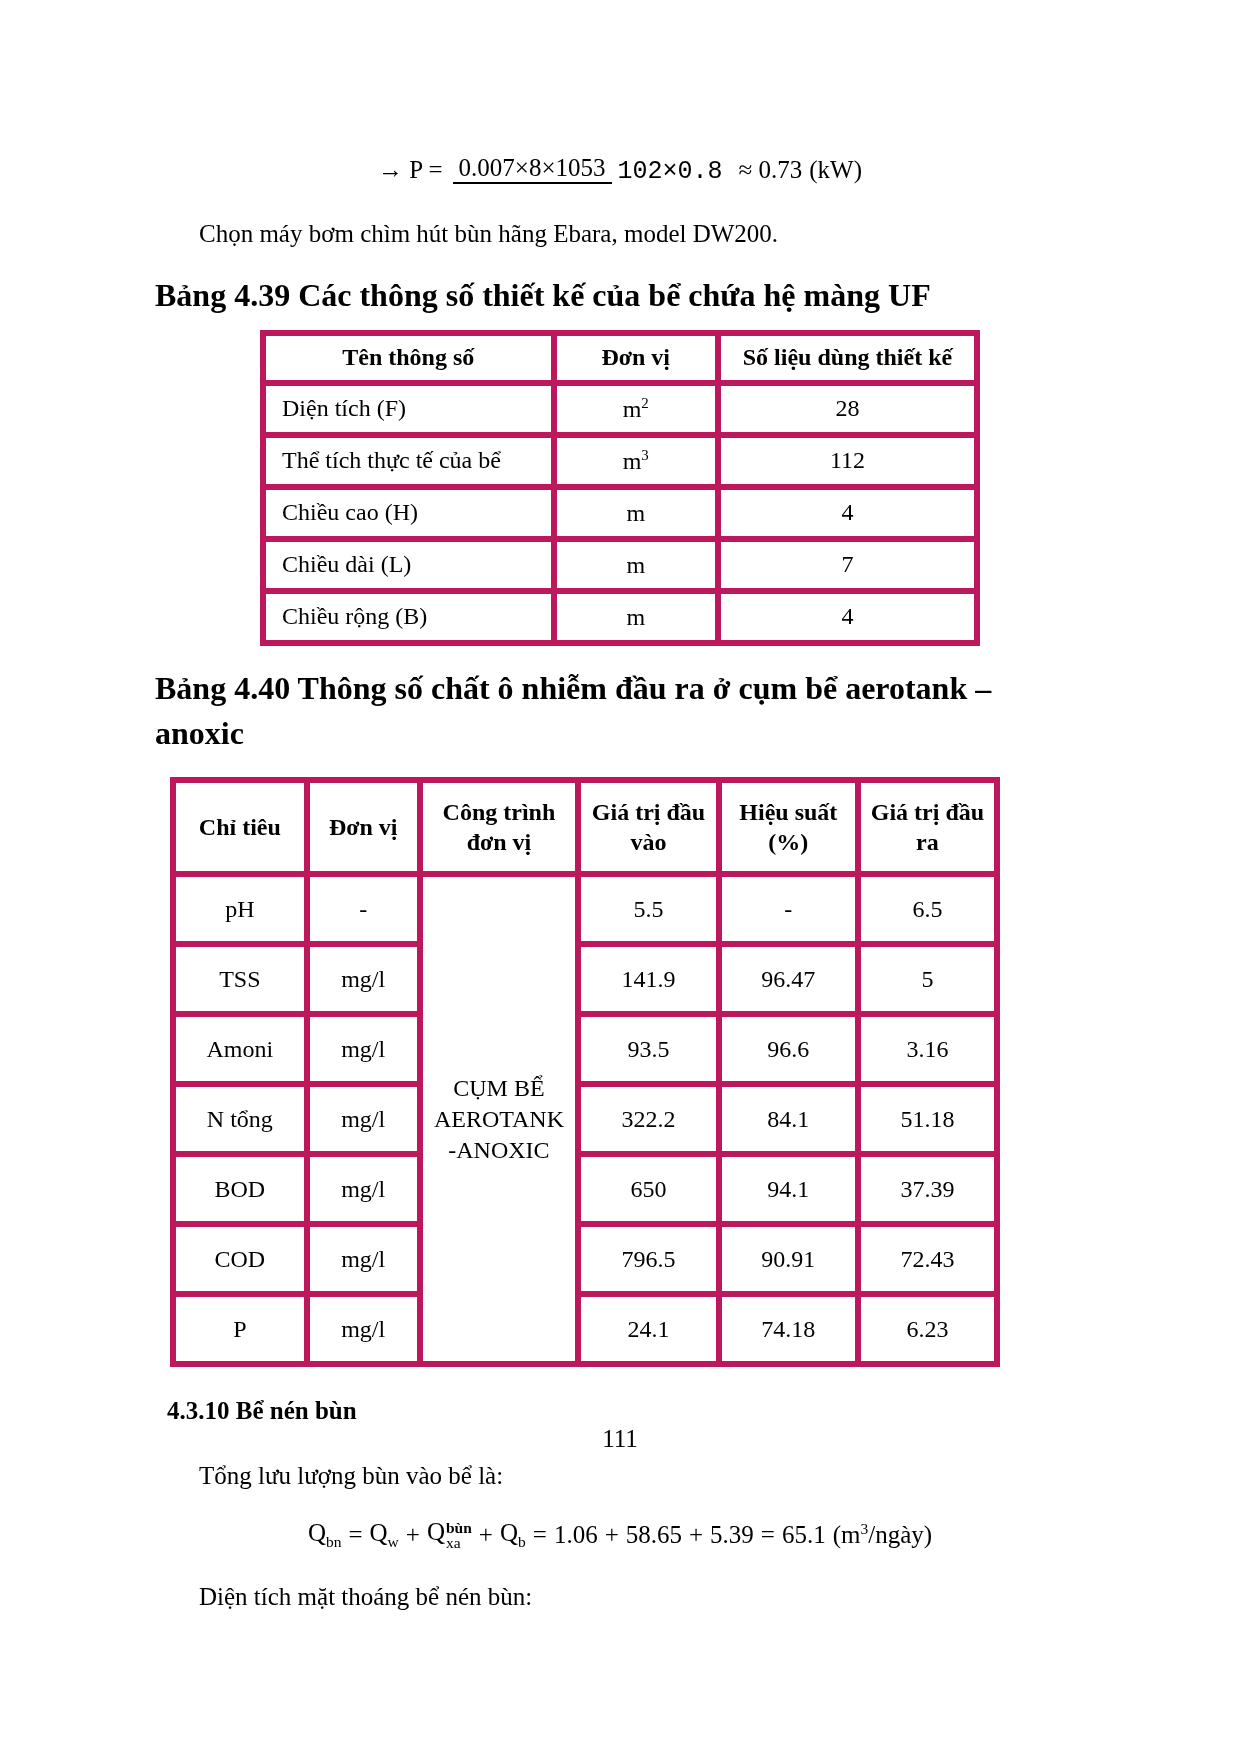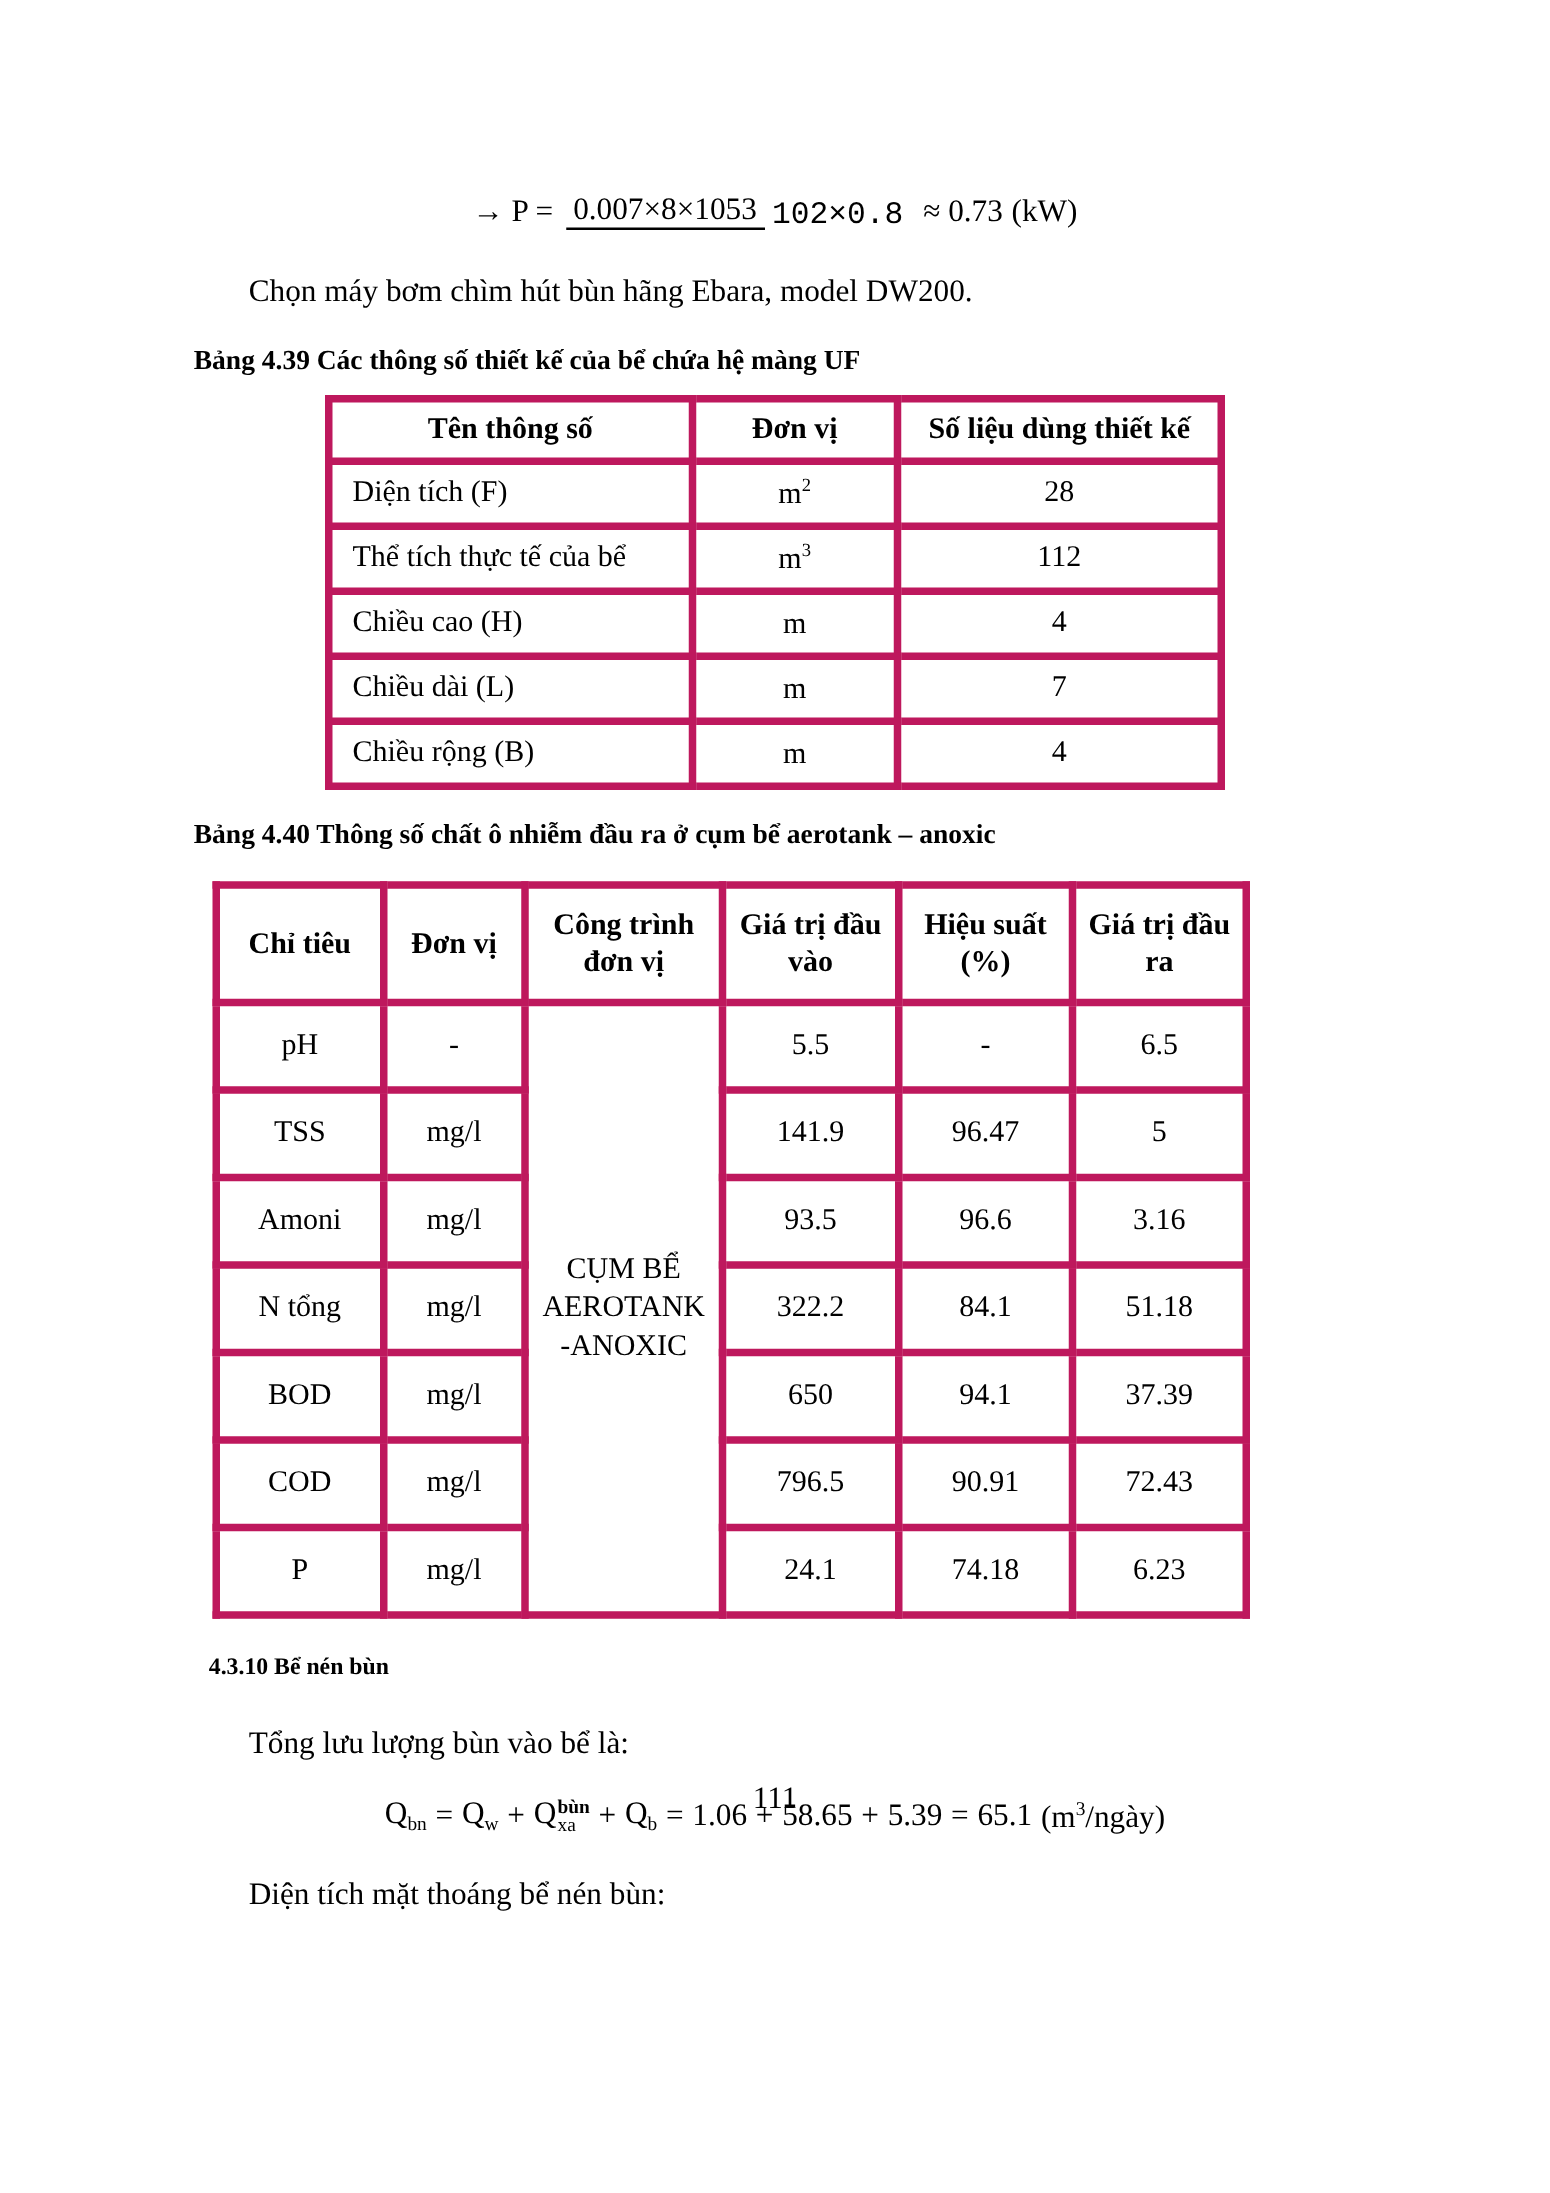--- a/index.html
+++ b/index.html
@@ -72,27 +72,27 @@
   }
 
   
   .para {
     font-size: 25px;
     text-indent: 44px;
     margin: 0;
     line-height: 1.4;
   }
   .caption {
-    font-size: 22px;
+    font-size: 32px;
     font-weight: bold;
     margin: 0;
     line-height: 1.4;
   }
   .heading {
-    font-size: 19px;
+    font-size: 25px;
     font-weight: bold;
     margin: 0;
     line-height: 1.4;
     text-indent: 12px;
   }
 
   
   table {
     border-collapse: collapse;
     font-size: 24px;

